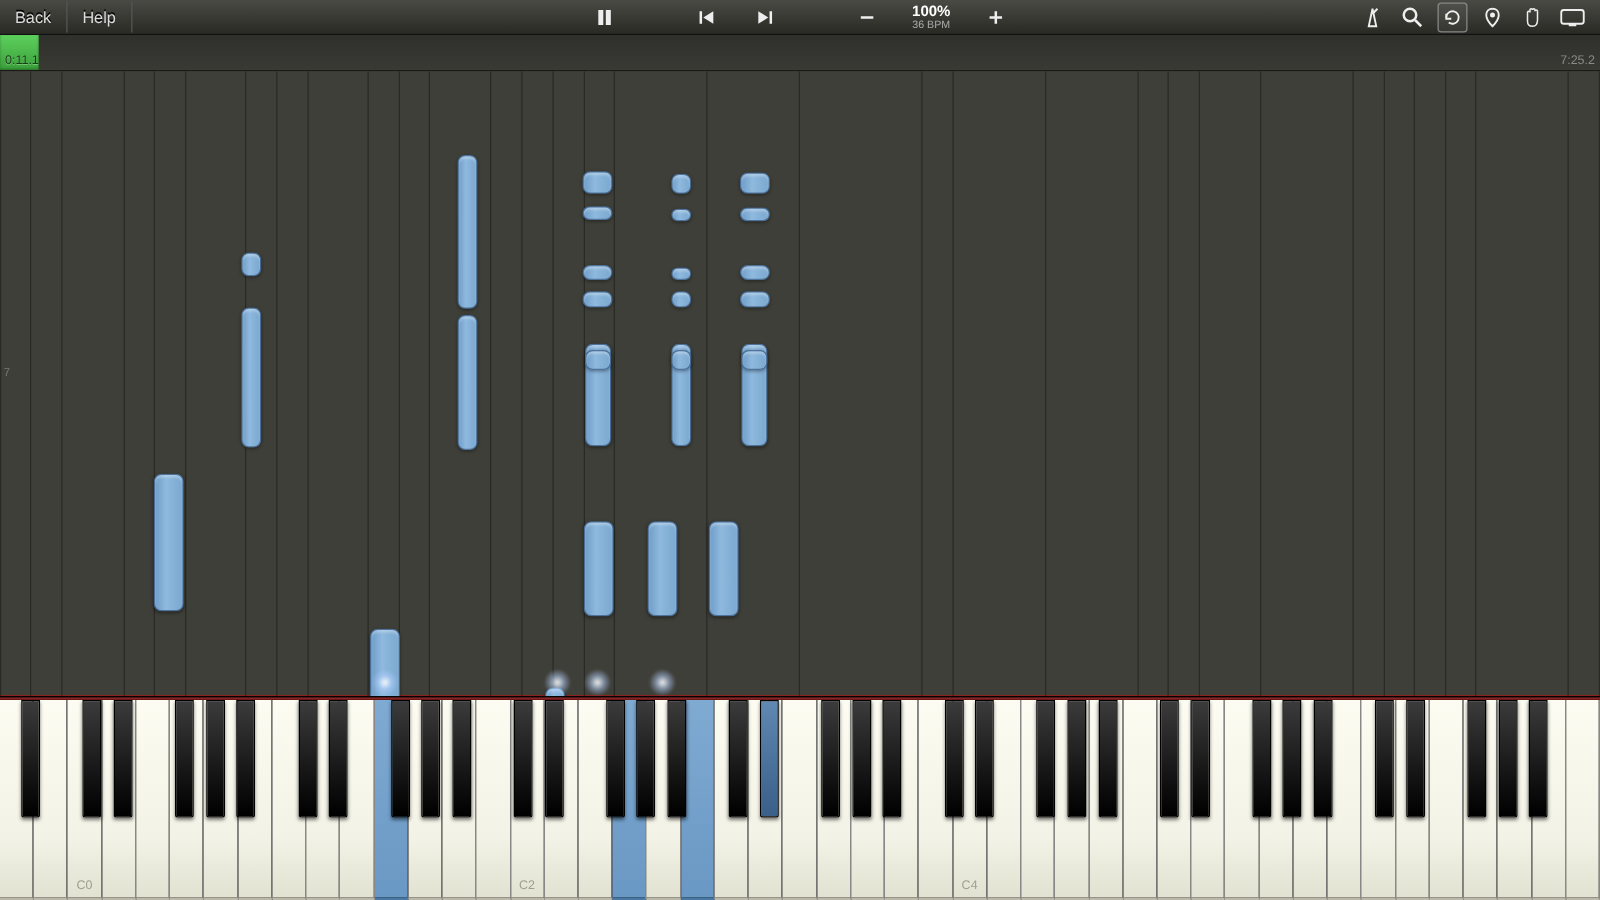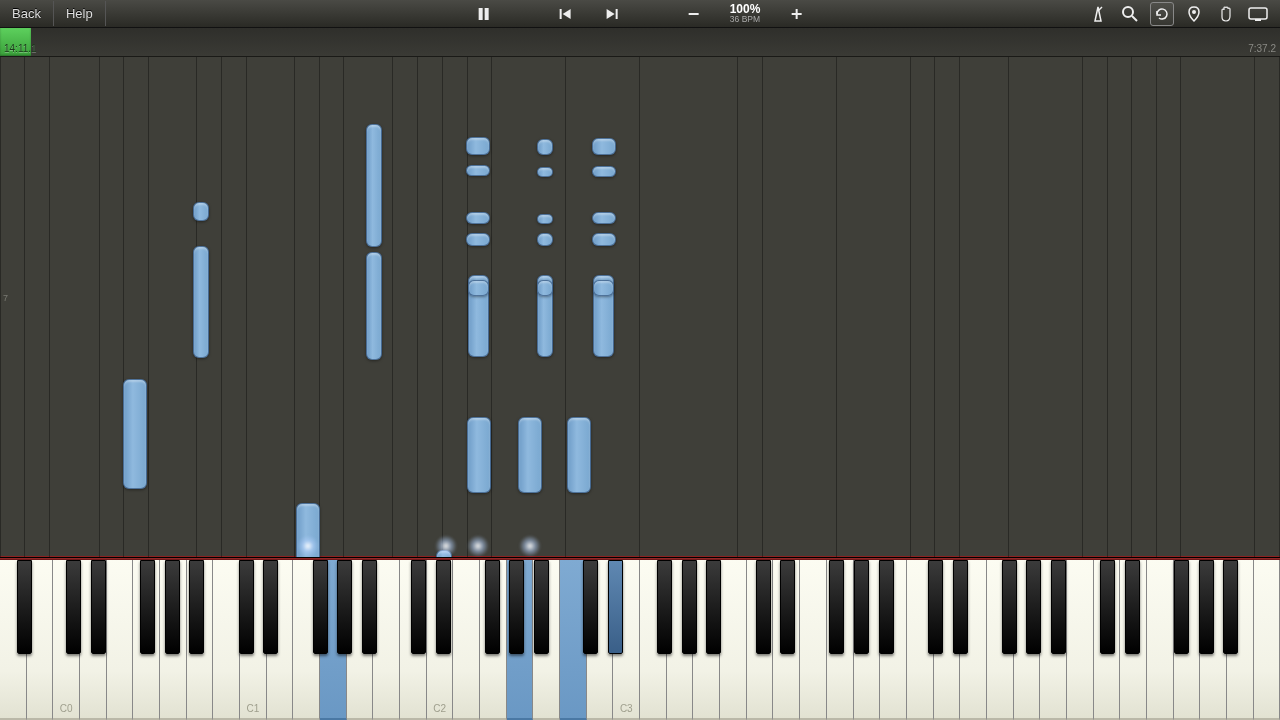--- a/index.html
+++ b/index.html
@@ -260,22 +260,22 @@
       <svg width="20" height="16" viewBox="0 0 20 16">
           <rect x="1" y="2" width="18" height="11" rx="2" stroke="#eee" stroke-width="1.5" fill="none"></rect>
           <rect x="7" y="13" width="6" height="2" fill="#eee"></rect>
         </svg>
     </div>
   </div>
 </div>
 
 <div class="progress-bar">
   <div class="fill" id="progress-fill" style="width: 2.4%;"></div>
-  <div class="time-left">14:11.1</div>
-  <div class="time-right">7:37.2</div>
+  <div class="time-left">0:11.1</div>
+  <div class="time-right">7:25.2</div>
 </div>
 
 <div class="roll" id="roll">
   <div class="hline"></div>
   <div class="measure-num" style="left:3px; top:236px;">7</div>
 <div class="vline" style="left: 0px;"></div>
     <div class="vline" style="left: 24px;"></div>
     <div class="vline" style="left: 49px;"></div>
     <div class="vline" style="left: 99px;"></div>
     <div class="vline" style="left: 123px;"></div>
@@ -348,47 +348,44 @@
       <div class="white-key"></div>
       <div class="white-key">
         <div class="label">C0</div>
       </div>
       <div class="white-key"></div>
       <div class="white-key"></div>
       <div class="white-key"></div>
       <div class="white-key"></div>
       <div class="white-key"></div>
       <div class="white-key"></div>
-      <div class="white-key">
-        <div class="label">C1</div>
-      </div>
       <div class="white-key"></div>
       <div class="white-key"></div>
       <div class="white-key pressed"></div>
       <div class="white-key"></div>
       <div class="white-key"></div>
       <div class="white-key"></div>
       <div class="white-key">
         <div class="label">C2</div>
       </div>
       <div class="white-key"></div>
       <div class="white-key"></div>
       <div class="white-key pressed"></div>
       <div class="white-key"></div>
       <div class="white-key pressed"></div>
       <div class="white-key"></div>
+      <div class="white-key"></div>
+      <div class="white-key"></div>
+      <div class="white-key"></div>
+      <div class="white-key"></div>
+      <div class="white-key"></div>
+      <div class="white-key"></div>
       <div class="white-key">
-        <div class="label">C3</div>
+        <div class="label">C4</div>
       </div>
-      <div class="white-key"></div>
-      <div class="white-key"></div>
-      <div class="white-key"></div>
-      <div class="white-key"></div>
-      <div class="white-key"></div>
-      <div class="white-key"></div>
       <div class="white-key"></div>
       <div class="white-key"></div>
       <div class="white-key"></div>
       <div class="white-key"></div>
       <div class="white-key"></div>
       <div class="white-key"></div>
       <div class="white-key"></div>
       <div class="white-key"></div>
       <div class="white-key"></div>
       <div class="white-key"></div>

